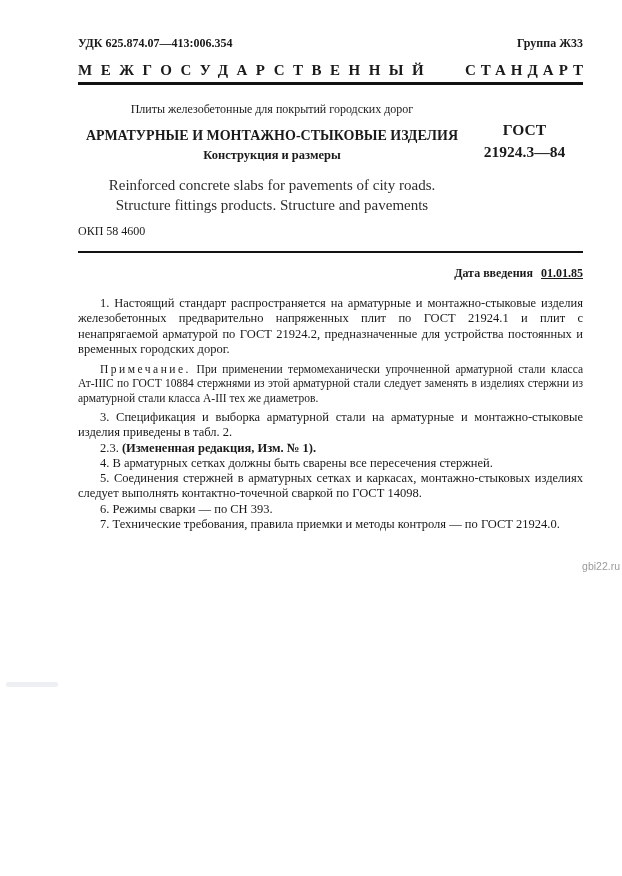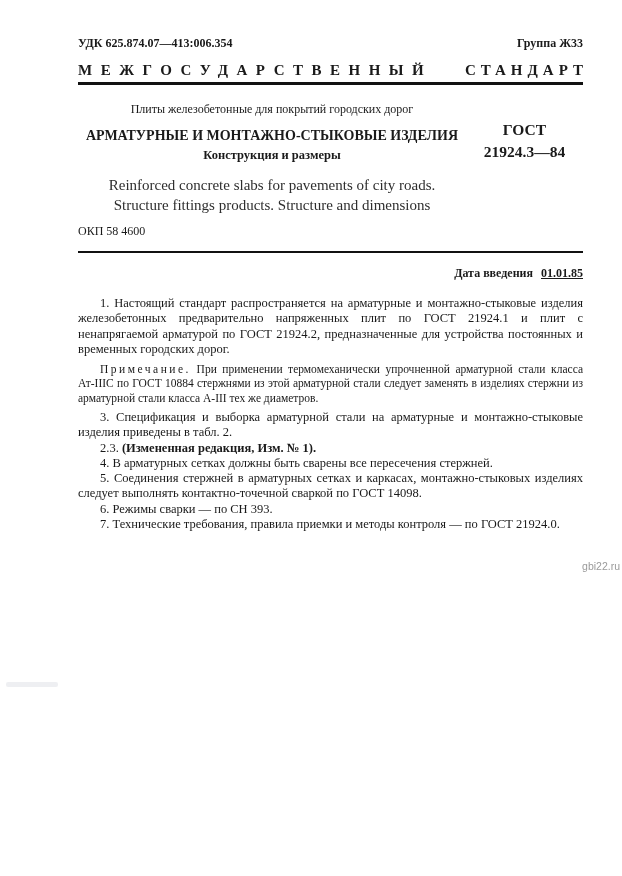--- a/index.html
+++ b/index.html
@@ -161,21 +161,21 @@
 
     <div class="head-rule"></div>
 
     <div class="title-area">
       <div class="title-left">
         <div class="subject">Плиты железобетонные  для покрытий городских дорог</div>
         <div class="main-title">АРМАТУРНЫЕ И МОНТАЖНО-СТЫКОВЫЕ ИЗДЕЛИЯ</div>
         <div class="subtitle">Конструкция и размеры</div>
         <div class="english">
           <div>Reinforced concrete slabs for pavements of city roads.</div>
-          <div>Structure fittings products. Structure and dimensions</div>
+          <div>Structure fittings products. Structure and pavements</div>
         </div>
       </div>
       <div class="gost-block">
         <div>ГОСТ</div>
         <div>21924.3—84</div>
       </div>
     </div>
 
     <div class="okp-row">ОКП 58 4600</div>
 

